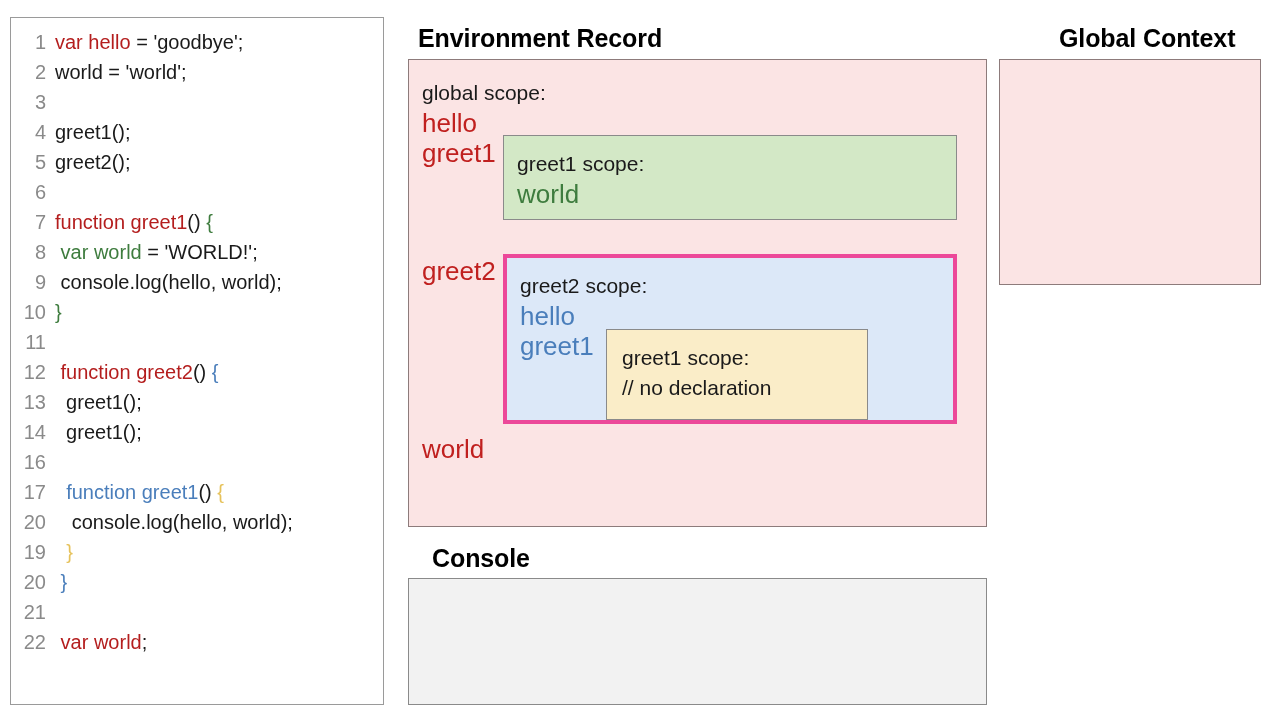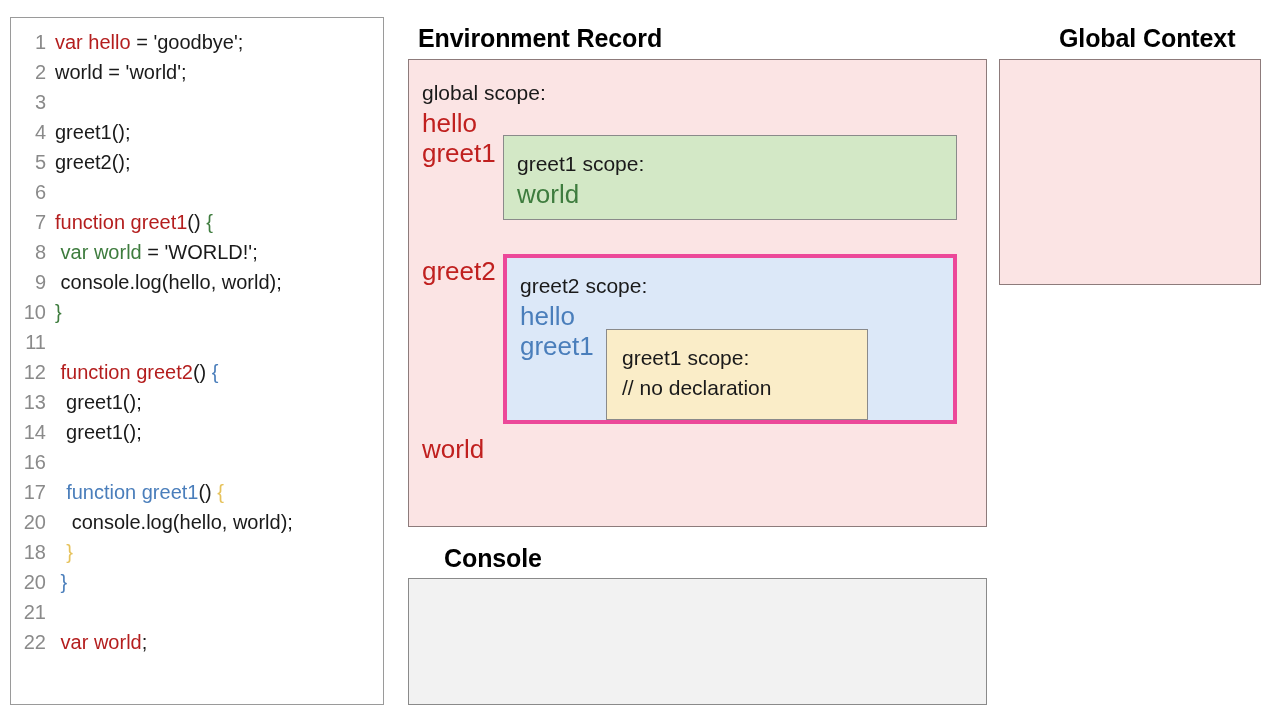--- a/index.html
+++ b/index.html
@@ -58,21 +58,21 @@
   
   .panel-heading {
     position: absolute;
     font-size: 25px;
     font-weight: bold;
     color: #000000;
     letter-spacing: -0.1px;
   }
   #heading-env      { left: 418px; top: 24px; }
   #heading-global   { left: 1011px; top: 24px; margin-left: 48px; }
-  #heading-console  { left: 444px; top: 544px; }
+  #heading-console  { left: 432px; top: 544px; }
 
   
   #env-record-box {
     position: absolute;
     left: 408px;
     top: 59px;
     width: 579px;
     height: 468px;
     background: #fbe4e4;
     border: 1px solid #8d7b7b;
@@ -200,21 +200,21 @@
     <div class="code-line"><span class="ln">8</span><span class="code-text"><span class="tok-plain"> </span><span class="tok-green">var world</span><span class="tok-plain"> = 'WORLD!';</span></span></div>
     <div class="code-line"><span class="ln">9</span><span class="code-text"><span class="tok-plain"> console.log(hello, world);</span></span></div>
     <div class="code-line"><span class="ln">10</span><span class="code-text"><span class="tok-green">}</span></span></div>
     <div class="code-line"><span class="ln">11</span><span class="code-text"></span></div>
     <div class="code-line"><span class="ln">12</span><span class="code-text"><span class="tok-plain"> </span><span class="tok-red">function greet2</span><span class="tok-plain">() </span><span class="tok-blue">{</span></span></div>
     <div class="code-line"><span class="ln">13</span><span class="code-text"><span class="tok-plain">  greet1();</span></span></div>
     <div class="code-line"><span class="ln">14</span><span class="code-text"><span class="tok-plain">  greet1();</span></span></div>
     <div class="code-line"><span class="ln">16</span><span class="code-text"></span></div>
     <div class="code-line"><span class="ln">17</span><span class="code-text"><span class="tok-plain">  </span><span class="tok-blue">function greet1</span><span class="tok-plain">() </span><span class="tok-amber">{</span></span></div>
     <div class="code-line"><span class="ln">20</span><span class="code-text"><span class="tok-plain">   console.log(hello, world);</span></span></div>
-    <div class="code-line"><span class="ln">18</span><span class="code-text"><span class="tok-plain">  </span><span class="tok-amber">}</span></span></div>
+    <div class="code-line"><span class="ln">19</span><span class="code-text"><span class="tok-plain">  </span><span class="tok-amber">}</span></span></div>
     <div class="code-line"><span class="ln">20</span><span class="code-text"><span class="tok-plain"> </span><span class="tok-blue">}</span></span></div>
     <div class="code-line"><span class="ln">21</span><span class="code-text"></span></div>
     <div class="code-line"><span class="ln">22</span><span class="code-text"><span class="tok-plain"> </span><span class="tok-red">var world</span><span class="tok-plain">;</span></span></div>
   </div>
 
 <div class="panel-heading" id="heading-env">Environment Record</div>
 
 <div id="env-record-box">
 
   <div class="scope-title" id="global-scope-label">global scope:</div>

